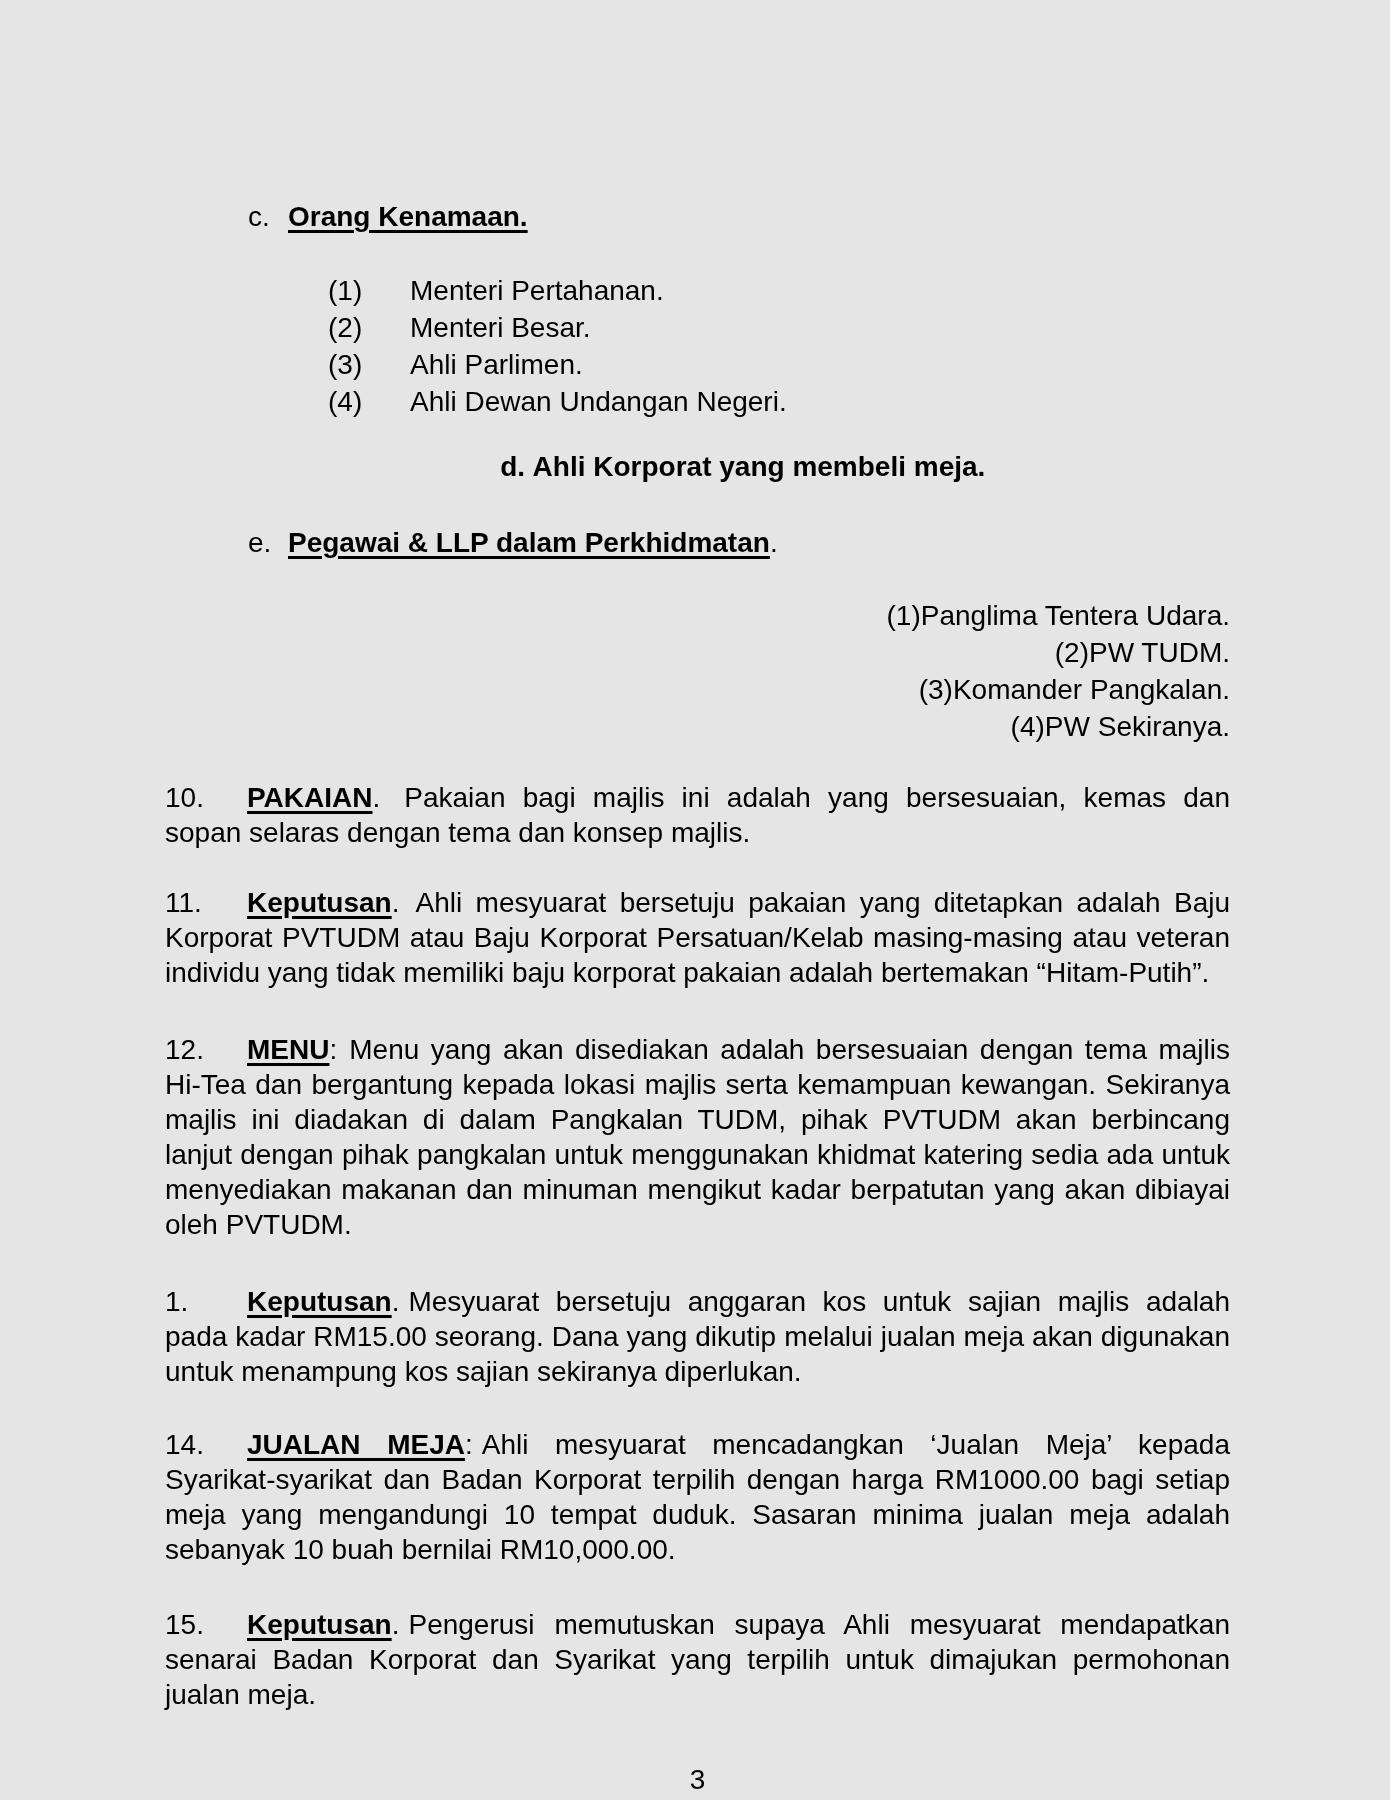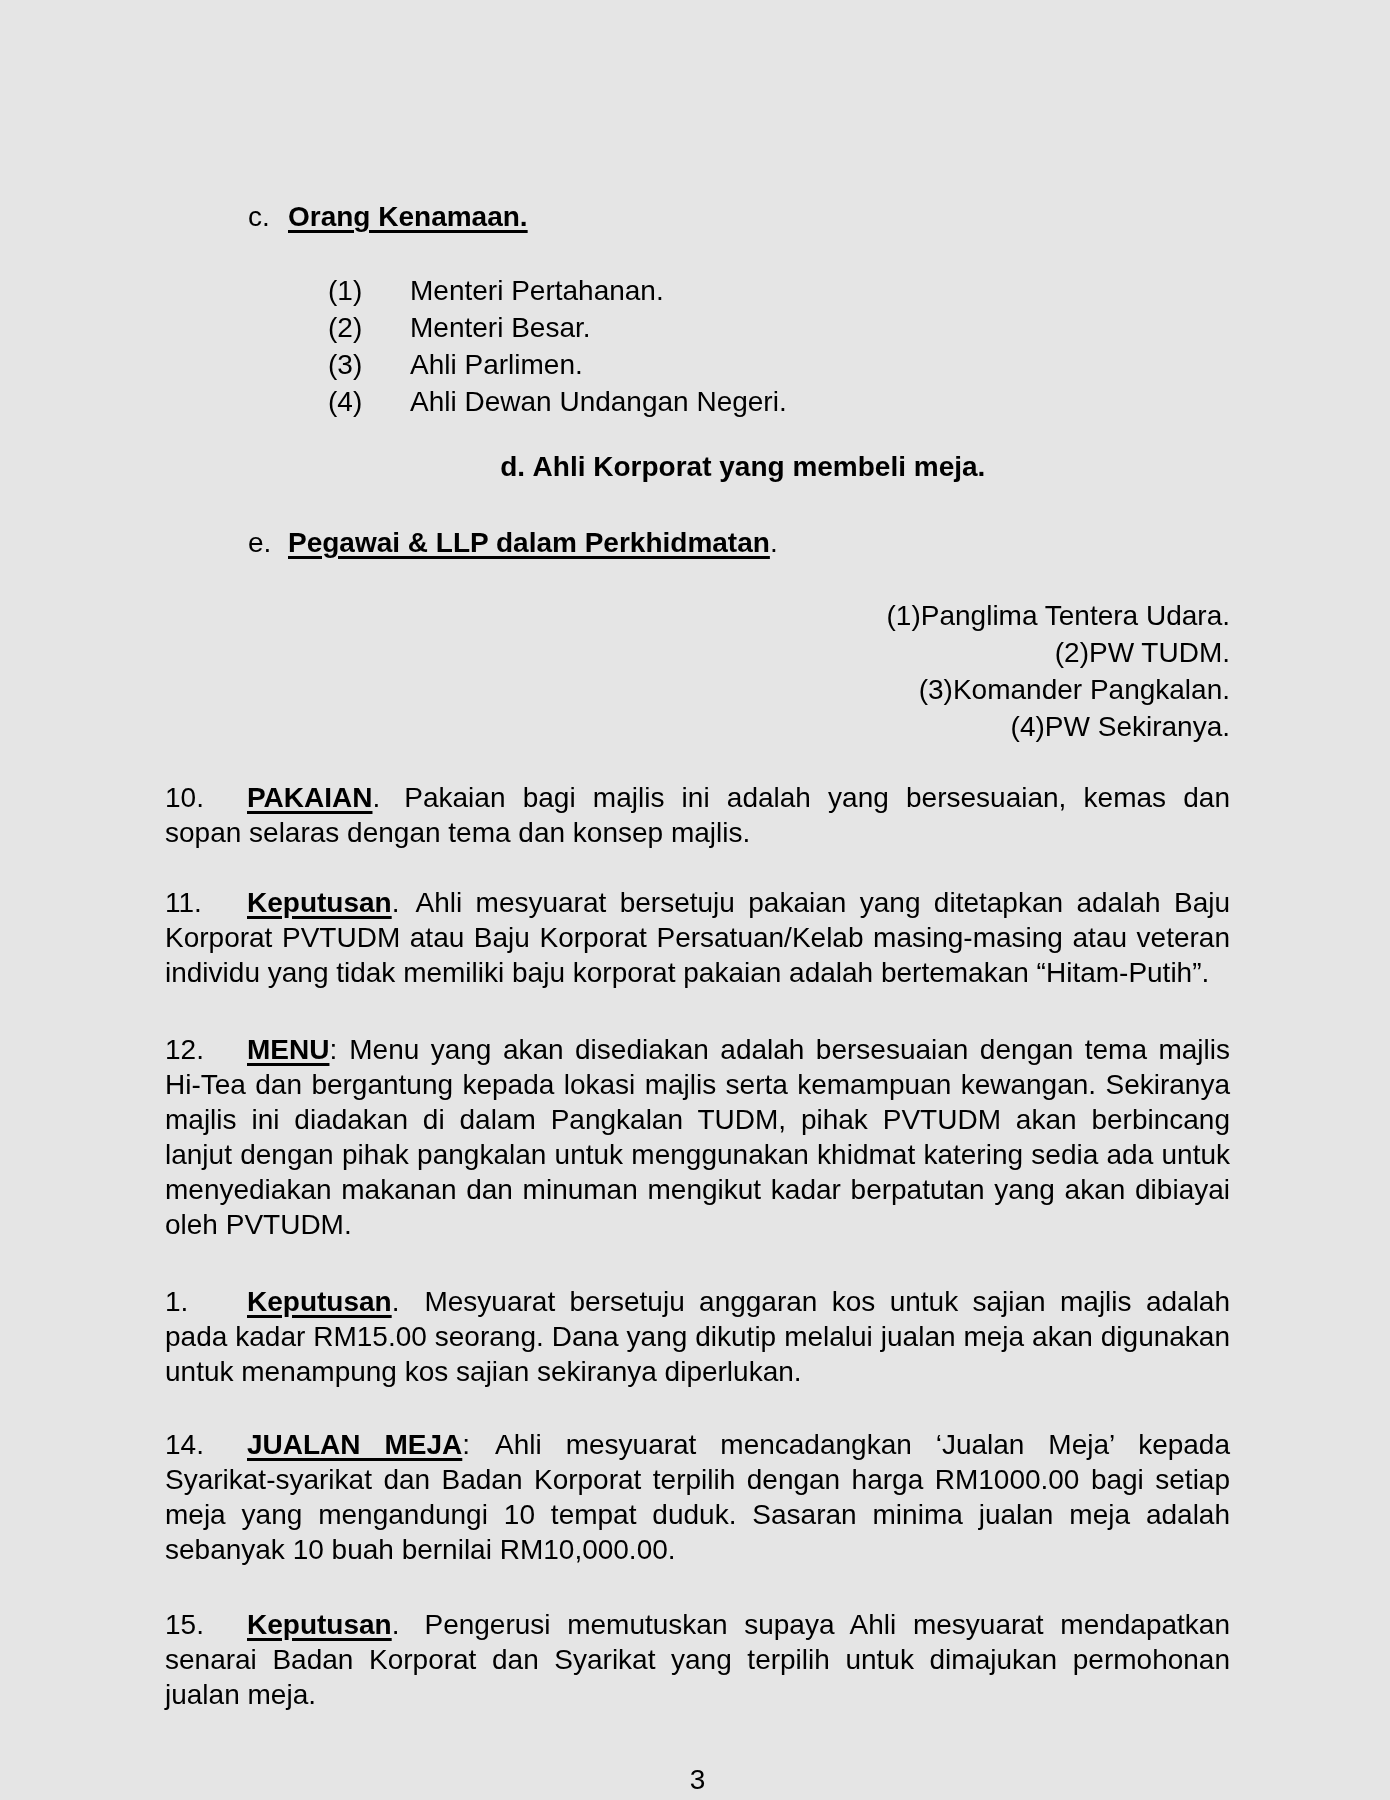--- a/index.html
+++ b/index.html
@@ -63,21 +63,21 @@
   }
   .para .phead {
     font-weight: bold;
     text-decoration: underline;
     text-decoration-thickness: 2.5px;
     text-underline-offset: 4px;
   }
   .ptext.gap-xl { margin-left: 24px; }
   .ptext.gap-lg { margin-left: 16px; }
   .ptext.gap-md { margin-left: 12px; }
-  .ptext.gap-sm { margin-left: 25px; }
+  .ptext.gap-sm { margin-left: 9px; }
   
   #sec-c   { margin-top: 199px; }
   #list-c  { margin-top: 38px; }
   #sec-d   { margin-top: 29px; text-align: center; }
   #sec-e   { margin-top: 41px; }
   #list-e  { margin-top: 37px; text-align: right; }
   #p10     { margin-top: 35px; }
   #p11     { margin-top: 35px; }
   #p12     { margin-top: 42px; }
   #p13     { margin-top: 42px; }

